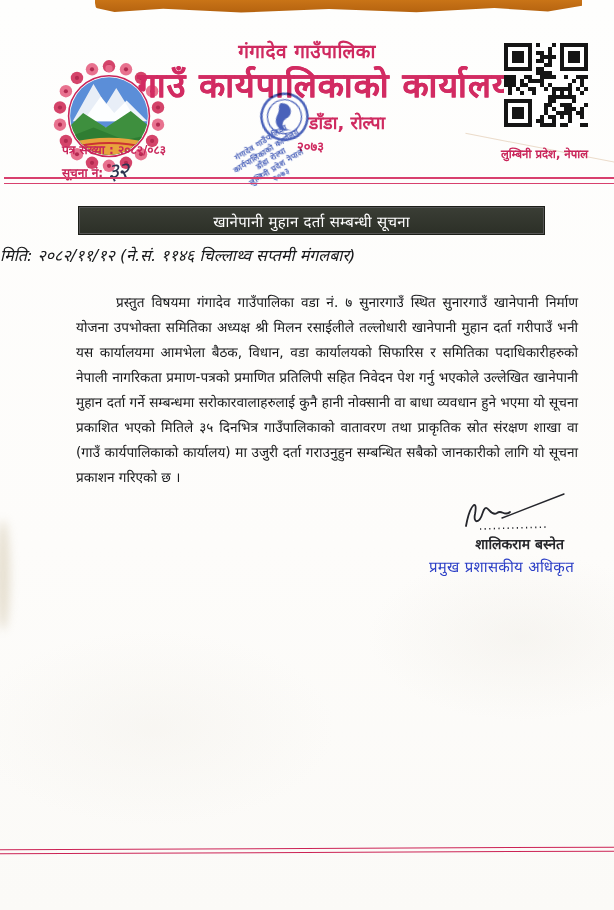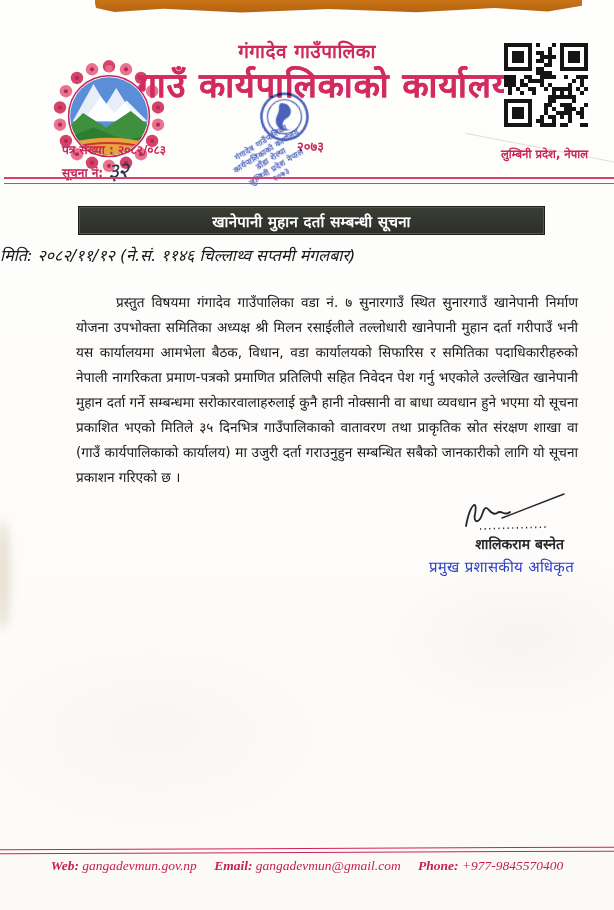--- a/index.html
+++ b/index.html
@@ -85,21 +85,21 @@
   }
 
   
   .content{position:absolute;top:196px;left:0;right:0;}
   .subject-box{
     width:465px;margin:10px auto 0 78px;height:27px;
     background:linear-gradient(180deg,#3a3e35 0%,#2c2f27 100%);
     border:1px solid #1c1e18;box-shadow:0 0 0 1px #555 inset;
     display:flex;align-items:center;justify-content:center;
   }
-  .subject-box span{color:#ffffff;font-weight:bold;font-size:15px;letter-spacing:.3px;}
+  .subject-box span{color:#ffffff;font-weight:normal;font-size:15px;letter-spacing:.3px;}
   .date-line{
     margin-top:9px;
     font-size:16px;font-weight:normal;font-style:italic;color:#17181a;
   }
   .body-text{
     margin:24px 36px 0 76px;width:502px;
     font-size:13.6px;line-height:25px;color:#17181a;
     text-align:justify;text-indent:40px;
   }
   .sign-block{
@@ -184,20 +184,21 @@
         <polygon points="10,74 30,54 52,68 76,52 100,72 100,96 10,96" fill="#3e8f3e"></polygon>
         <polygon points="10,80 40,68 70,80 100,74 100,96 10,96" fill="#2f7d32"></polygon>
         <path d="M12 84 Q55 72 98 84 L98 96 L12 96 Z" fill="#e8a33d"></path>
         <path d="M16 88 Q55 78 94 88" fill="none" stroke="#cc3333" stroke-width="2"></path>
       </g>
       <circle cx="55" cy="11" r="3.5" fill="#e86a8a"></circle>
     </svg>
 
     <div class="muni-name">गंगादेव गाउँपालिका</div>
     <div class="office-name">गाउँ कार्यपालिकाको कार्यालय</div>
+    <div class="place-line">डाँडा, रोल्पा</div>
     <div class="estd-year">२०७३</div>
 
     <div class="meta-left">
       <div class="meta-row">
         <span>पत्र संख्या :</span>
         <span>२०८२/०८३</span>
       </div>
       <div class="meta-row">
         <span>सूचना नं:</span>
         <span class="handwritten">३२</span>
@@ -368,23 +369,15 @@
         <line x1="50" y1="26" x2="112" y2="2" stroke="#25262c" stroke-width="1.4" stroke-linecap="round"></line>
         <line x1="28" y1="37" x2="96" y2="35" stroke="#25262c" stroke-width="1.6" stroke-dasharray="1.2 3.4"></line>
       </svg>
       <div class="sign-name">शालिकराम बस्नेत</div>
       <div class="sign-title">प्रमुख प्रशासकीय अधिकृत</div>
     </div>
   </div>
 
   <div class="footer">
     <div class="footer-rule"></div>
-    <div class="footer-line">
-      <b>Web:</b>
-      <span>gangadevmun.gov.np</span><span class="gap"></span>
-      <b>Email:</b>
-      <span>gangadevmun@gmail.com</span><span class="gap"></span>
-      <b>Phone:</b>
-      <span>+977-9845570400</span>
-    </div>
   </div>
 
 </div>
 
 </body></html>

